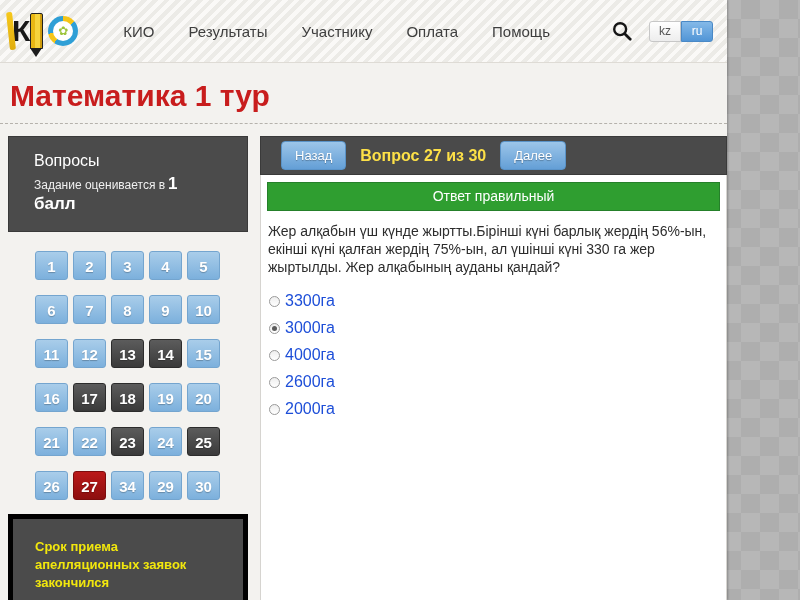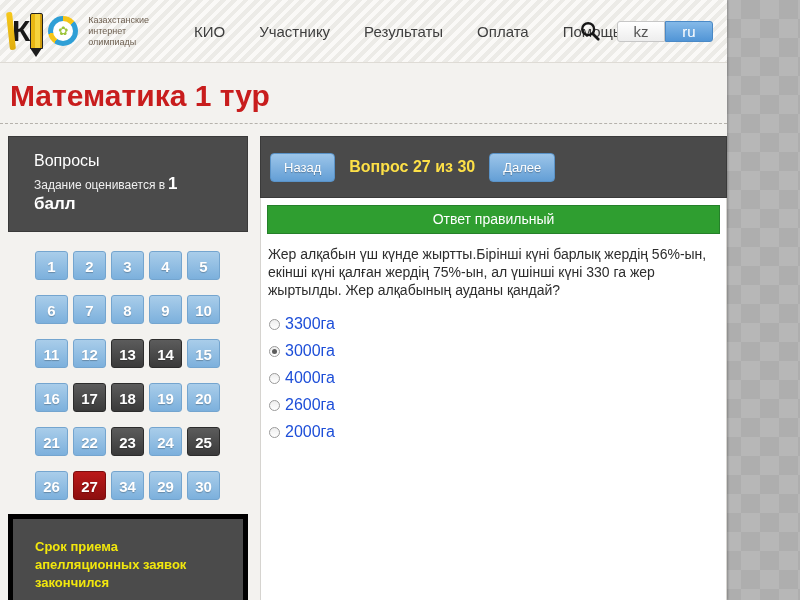--- a/index.html
+++ b/index.html
@@ -40,21 +40,21 @@
     background:conic-gradient(#f5c518 0 14%, #2f9fd6 14% 60%, #f5c518 60% 72%, #2f9fd6 72%);
     position:relative; }
   .logo-o:after { content:"✿"; position:absolute; inset:5px; background:#fff; border-radius:50%;
     color:#9cc43a; font-size:12px; line-height:20px; text-align:center; }
   .logo-tagline { font-size:9px; line-height:11px; color:#6d5f50; margin-left:6px; white-space:pre-line; }
   .main-nav { display:flex; margin-left:28px; }
   .main-nav .nav-item { font-size:15px; color:#3e3e3e; padding:10px 17px; cursor:pointer; }
   .header-right { position:absolute; right:14px; top:0; height:100%; display:flex; align-items:center; gap:16px; }
   .search-btn { width:22px; height:22px; cursor:pointer; }
   .lang-switch { display:flex; }
-  .lang-btn { width:48px; height:21px; font-size:15px; line-height:19px; text-align:center; cursor:pointer; }
+  .lang-btn { width:32px; height:21px; font-size:12px; line-height:19px; text-align:center; cursor:pointer; }
   .lang-kz { background:linear-gradient(#ffffff,#ededed); border:1px solid #c7c7c7; border-radius:3px 0 0 3px; color:#555; }
   .lang-ru { background:linear-gradient(#84b9e8,#5195d6); border:1px solid #4a89c6; border-radius:0 3px 3px 0; color:#fff; }
   
   .title-band { padding:16px 17px 10px 10px; border-bottom:1px dashed #b5b2ac; }
   .page-title { font-size:30px; font-weight:bold; color:#c81d1d; }
   
   .content { display:flex; padding-top:12px; }
   .sidebar { width:240px; margin-left:8px; flex:none; }
   .sidebar-head { background:#4b4b4b; border:1px solid #3a3a3a; color:#fff; padding:15px 25px 17px; }
   .sidebar-head .sb-title { font-size:16px; }
@@ -63,22 +63,22 @@
   .qgrid { width:186px; margin:19px auto 0; display:grid; grid-template-columns:repeat(5,33px); gap:15px 5px; }
   .qbtn { height:29px; border-radius:3px; font-size:15px; font-weight:bold; color:#fff;
     text-align:center; line-height:29px; cursor:pointer; text-shadow:0 1px 1px rgba(0,0,0,.25); }
   .qbtn.default { background:linear-gradient(#a9cdea,#7cb0dc); border:1px solid #74a5cf; }
   .qbtn.answered { background:linear-gradient(#5c5c5c,#3a3a3a); border:1px solid #2c2c2c; }
   .qbtn.current { background:linear-gradient(#bb1919,#8d0f0f); border:1px solid #7c0d0d; }
   .sidebar-foot { margin-top:14px; background:#4b4b4b; border:5px solid #000000;
     padding:19px 22px; color:#f2e70d; font-size:13px; font-weight:bold; line-height:18px; }
   
   .qpanel { margin-left:12px; width:467px; display:flex; flex-direction:column; }
-  .qnav { background:#4a4a4a; border:1px solid #3a3a3a; height:62px; flex:none;
-    display:flex; align-items:center; padding:0 9px; }
+  .qnav { background:#4a4a4a; border:1px solid #3a3a3a; height:39px; flex:none;
+    display:flex; align-items:center; padding:0 20px; }
   .nav-btn { background:linear-gradient(#9cc5e9,#649fd6); border:1px solid #5a93c8; border-radius:4px;
     color:#fff; font-size:13px; padding:6px 13px; cursor:pointer; text-shadow:0 1px 1px rgba(0,0,0,.3); }
   .qcounter { color:#fde047; font-size:16px; font-weight:bold; margin:8px 14px; }
   .qbody { background:#fff; border:1px solid #d6d4d0; border-top:none; flex:1 1 auto; padding:7px 6px; }
   .status-bar { background:#2f9e30; border:1px solid #25802a; color:#fff; font-size:14px;
     text-align:center; padding:5px 0 6px; }
   .qtext { font-size:14px; color:#2d2d2d; line-height:18px; padding:11px 2px 0 1px; }
   .options { list-style:none; margin-top:16px; padding-left:2px; }
   .option { display:flex; align-items:center; margin-bottom:9px; cursor:pointer; }
   .radio { width:11px; height:11px; border-radius:50%; border:1px solid #9a9a9a;
@@ -92,29 +92,26 @@
 <div class="page">
 
   <div class="site-header">
     <div class="logo">
       <div class="logo-mark">
         <span class="ribbon-y"></span>
         <span class="logo-k">К</span>
         <span class="pencil"></span>
         <span class="logo-o"></span>
       </div>
-      <div class="logo-tagline">Казахстанские
-интернет
-олимпиады</div>
     </div>
 
     <nav class="main-nav">
         <div class="nav-item">КИО</div>
+        <div class="nav-item">Результаты</div>
         <div class="nav-item">Участнику</div>
-        <div class="nav-item">Результаты</div>
         <div class="nav-item">Оплата</div>
         <div class="nav-item">Помощь</div>
       </nav>
 
     <div class="header-right">
       <svg class="search-btn" viewBox="0 0 24 24">
         <circle cx="10" cy="10" r="6.5" fill="none" stroke="#161616" stroke-width="2.6"></circle>
         <line x1="15" y1="15" x2="21" y2="21" stroke="#161616" stroke-width="3" stroke-linecap="round"></line>
       </svg>
       <div class="lang-switch">

